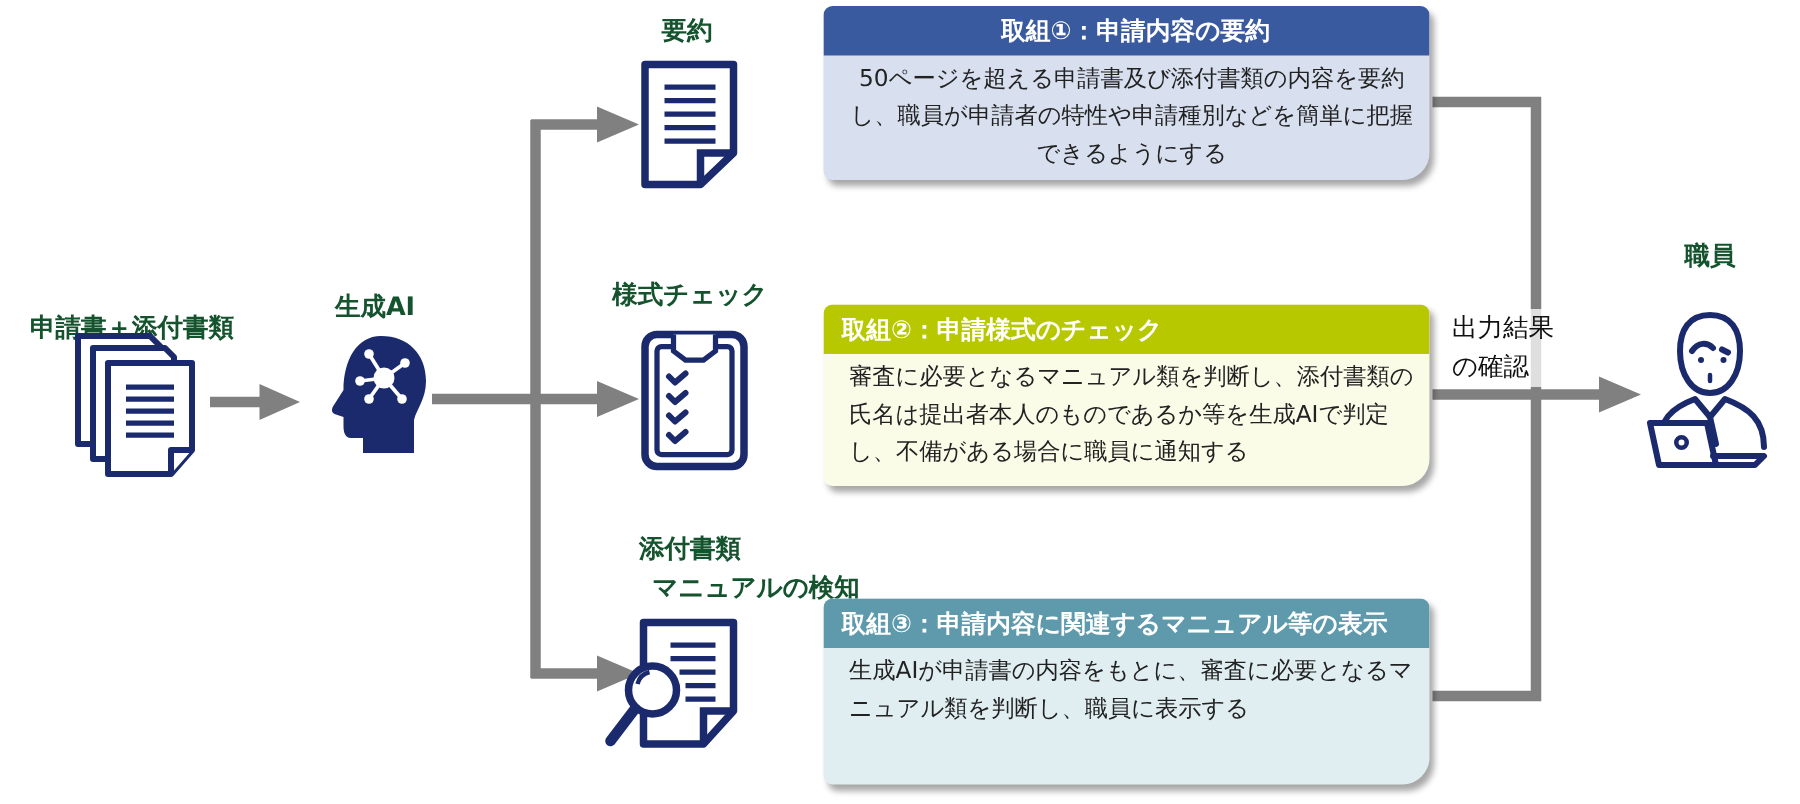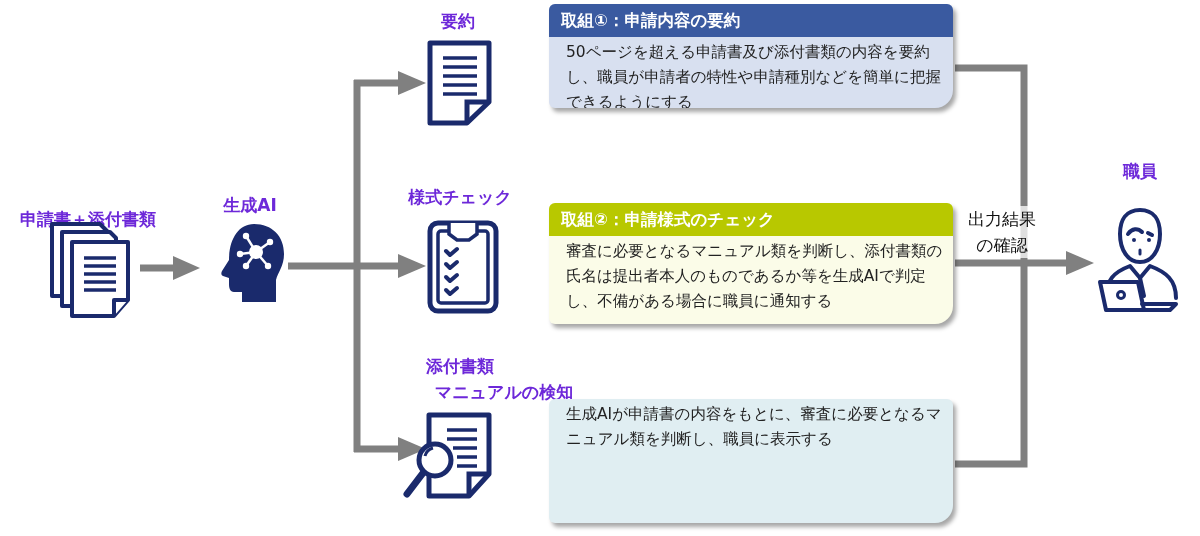--- a/index.html
+++ b/index.html
@@ -1,23 +1,23 @@
 <!DOCTYPE html>
 <html><head>
 <meta charset="utf-8">
 <style>
   html,body{margin:0;padding:0;background:#ffffff;}
   body{width:1200px;height:536px;position:relative;overflow:hidden;font-family:"DejaVu Sans","Liberation Sans",sans-serif;}
-  .lbl{position:absolute;color:#6d28d9;font-weight:bold;font-size:17px;text-align:center;white-space:nowrap;line-height:1.4;}
+  .lbl{position:absolute;color:#14532d;font-weight:bold;font-size:17px;text-align:center;white-space:nowrap;line-height:1.4;}
   .lines{position:absolute;left:0;top:0;width:1200px;height:536px;}
   .box{position:absolute;left:549px;width:404px;border-radius:6px 6px 18px 6px;box-shadow:3px 4px 4px rgba(0,0,0,0.35);overflow:hidden;}
   .box-head{height:33px;line-height:33px;color:#ffffff;font-weight:bold;font-size:16.5px;padding-left:12px;white-space:nowrap;}
   .box-body{padding:3px 10px 0 17px;font-size:15.5px;line-height:25px;color:#222222;height:100%;}
   .icon{position:absolute;}
-  .mid-label{position:absolute;left:968px;top:206px;font-size:17px;color:#111111;line-height:26px;text-align:center;white-space:nowrap;background:rgba(255,255,255,0.75);}
+  .mid-label{position:absolute;left:968px;top:206px;font-size:17px;color:#111111;line-height:26px;white-space:nowrap;background:rgba(255,255,255,0.75);}
 </style>
 </head>
 <body>
 
 <svg class="lines" viewBox="0 0 1200 536">
   <g fill="none" stroke="#808080" stroke-width="7">
 
     <line x1="140" y1="268" x2="175" y2="268"></line>
 
     <line x1="288" y1="266" x2="400" y2="266"></line>
@@ -111,31 +111,32 @@
     <line x1="44" y1="27" x2="74" y2="27"></line>
     <line x1="50" y1="36" x2="74" y2="36"></line>
     <line x1="54" y1="45" x2="74" y2="45"></line>
     <line x1="54" y1="54" x2="74" y2="54"></line>
   </g>
   <circle cx="32" cy="48" r="16" fill="#ffffff" stroke="#1a2a6c" stroke-width="5"></circle>
   <path d="M22 44 A11 11 0 0 1 30 36" fill="none" stroke="#1a2a6c" stroke-width="3"></path>
   <line x1="20" y1="61" x2="4" y2="82" stroke="#1a2a6c" stroke-width="7" stroke-linecap="round"></line>
 </svg>
 
-<div class="box" style="top:4px;height:104px;background:#d8e0f0;">
+<div class="box" style="top:4px;height:116px;background:#d8e0f0;text-align:center;">
   <div class="box-head" style="background:#3a5aa0;">取組①：申請内容の要約</div>
   <div class="box-body">50ページを超える申請書及び添付書類の内容を要約し、職員が申請者の特性や申請種別などを簡単に把握できるようにする</div>
 </div>
 
 <div class="box" style="top:203px;height:121px;background:#fbfce8;">
   <div class="box-head" style="background:#b8c800;">取組②：申請様式のチェック</div>
   <div class="box-body">審査に必要となるマニュアル類を判断し、添付書類の氏名は提出者本人のものであるか等を生成AIで判定し、不備がある場合に職員に通知する</div>
 </div>
 
 <div class="box" style="top:399px;height:124px;background:#e0eef2;">
+  <div class="box-head" style="background:#5e9aac;">取組③：申請内容に関連するマニュアル等の表示</div>
   <div class="box-body">生成AIが申請書の内容をもとに、審査に必要となるマニュアル類を判断し、職員に表示する</div>
 </div>
 
 <div class="mid-label">
   <div>出力結果</div>
   <div>の確認</div>
 </div>
 
 <div class="lbl" style="left:1110px;top:160px;width:60px;">職員</div>
 <svg class="icon" style="left:1096px;top:206px;" width="90" height="112" viewBox="0 0 90 112">

